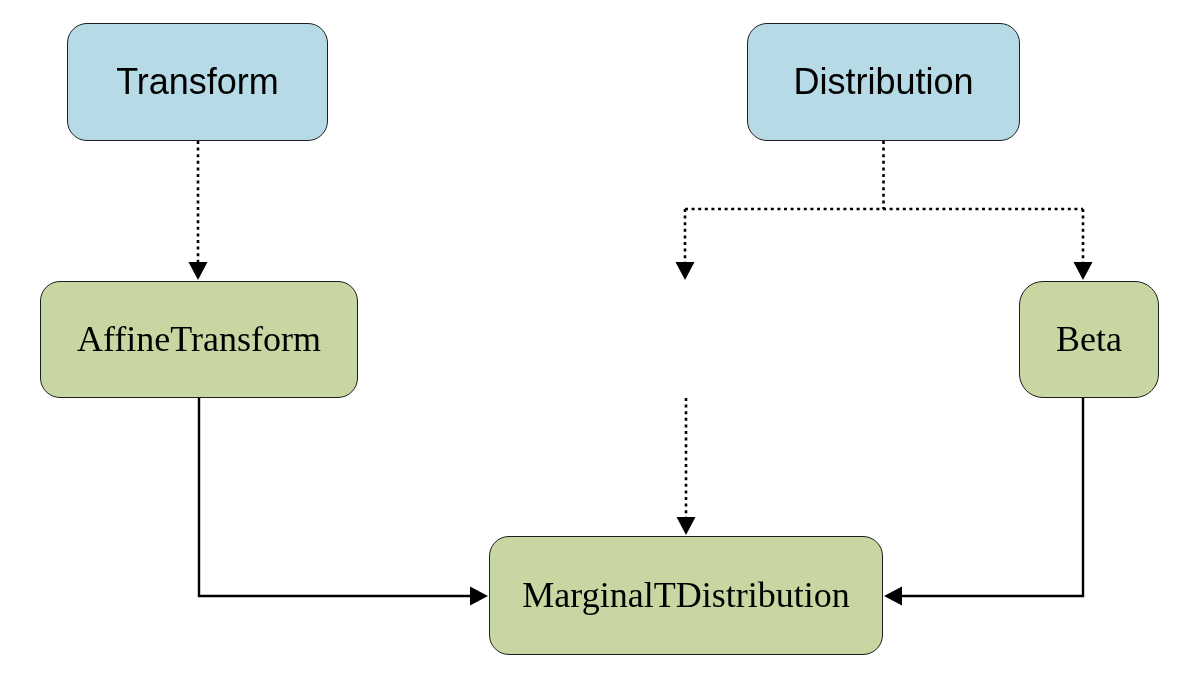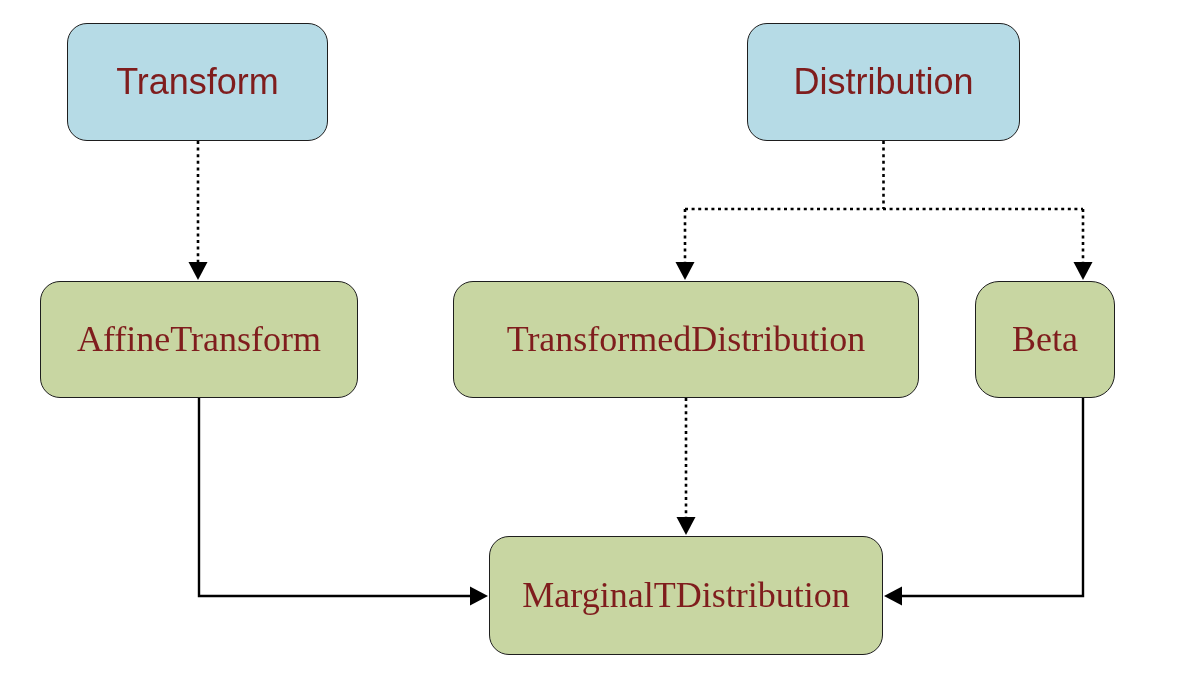--- a/index.html
+++ b/index.html
@@ -24,32 +24,32 @@
   }
   .node {
     position: absolute;
     box-sizing: border-box;
     display: flex;
     align-items: center;
     justify-content: center;
     border: 1.6px solid #1e1e1e;
     border-radius: 20px;
     font-size: 36px;
-    color: #7f1d1d;
+    color: #000000;
     line-height: 1.1;
     white-space: nowrap;
   }
   .node-base { background: #b6dbe6; }
   .node-derived { background: #c8d6a2; font-family: Liberation Serif, serif; }
 
   .node-transform   { left: 67px;  top: 23px;  width: 261px; height: 118px; }
   .node-distribution{ left: 747px; top: 23px;  width: 273px; height: 118px; text-align: center; }
   .node-affine      { left: 40px;  top: 281px; width: 318px; height: 117px; }
   .node-transformed { left: 453px; top: 281px; width: 466px; height: 117px; }
-  .node-beta        { left: 975px; top: 281px; width: 140px; height: 117px; border-radius: 24px; }
+  .node-beta        { left: 1019px; top: 281px; width: 140px; height: 117px; border-radius: 24px; }
   .node-marginal    { left: 489px; top: 536px; width: 394px; height: 119px; align-items: center; }
 
   .edge-dotted {
     fill: none;
     stroke: #000000;
     stroke-width: 2.6;
     stroke-dasharray: 3 3.6;
   }
   .edge-solid {
     fill: none;
@@ -103,23 +103,20 @@
   </div>
 
   <div class="node node-base node-distribution">
     <span>Distribution</span>
   </div>
 
   <div class="node node-derived node-affine">
     <span>AffineTransform</span>
   </div>
 
-  <div class="node node-derived node-transformed">
-    <span>TransformedDistribution</span>
-  </div>
 
   <div class="node node-derived node-beta">
     <span>Beta</span>
   </div>
 
   <div class="node node-derived node-marginal">
     <span>MarginalTDistribution</span>
   </div>
 
 </div>

